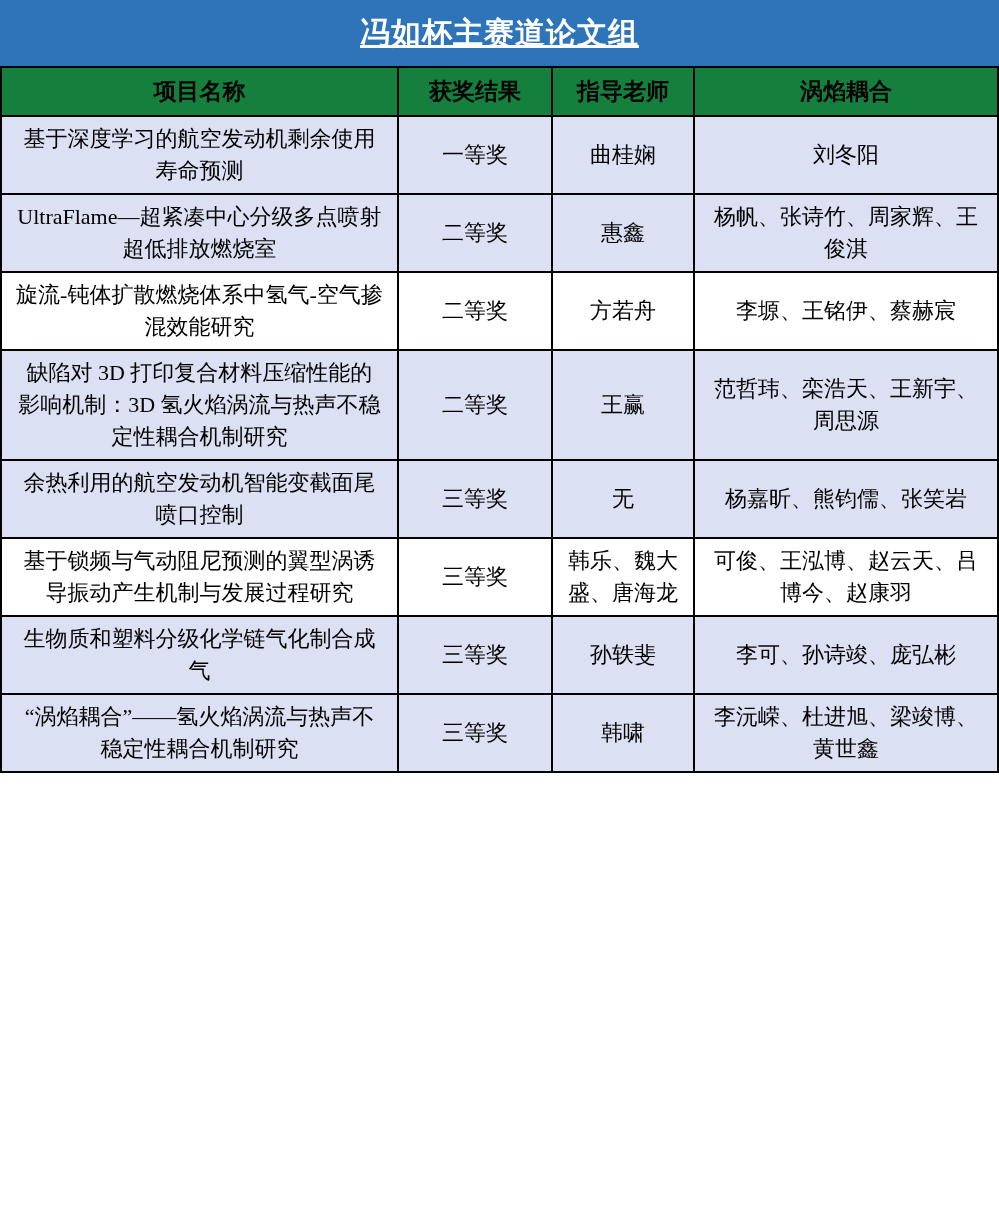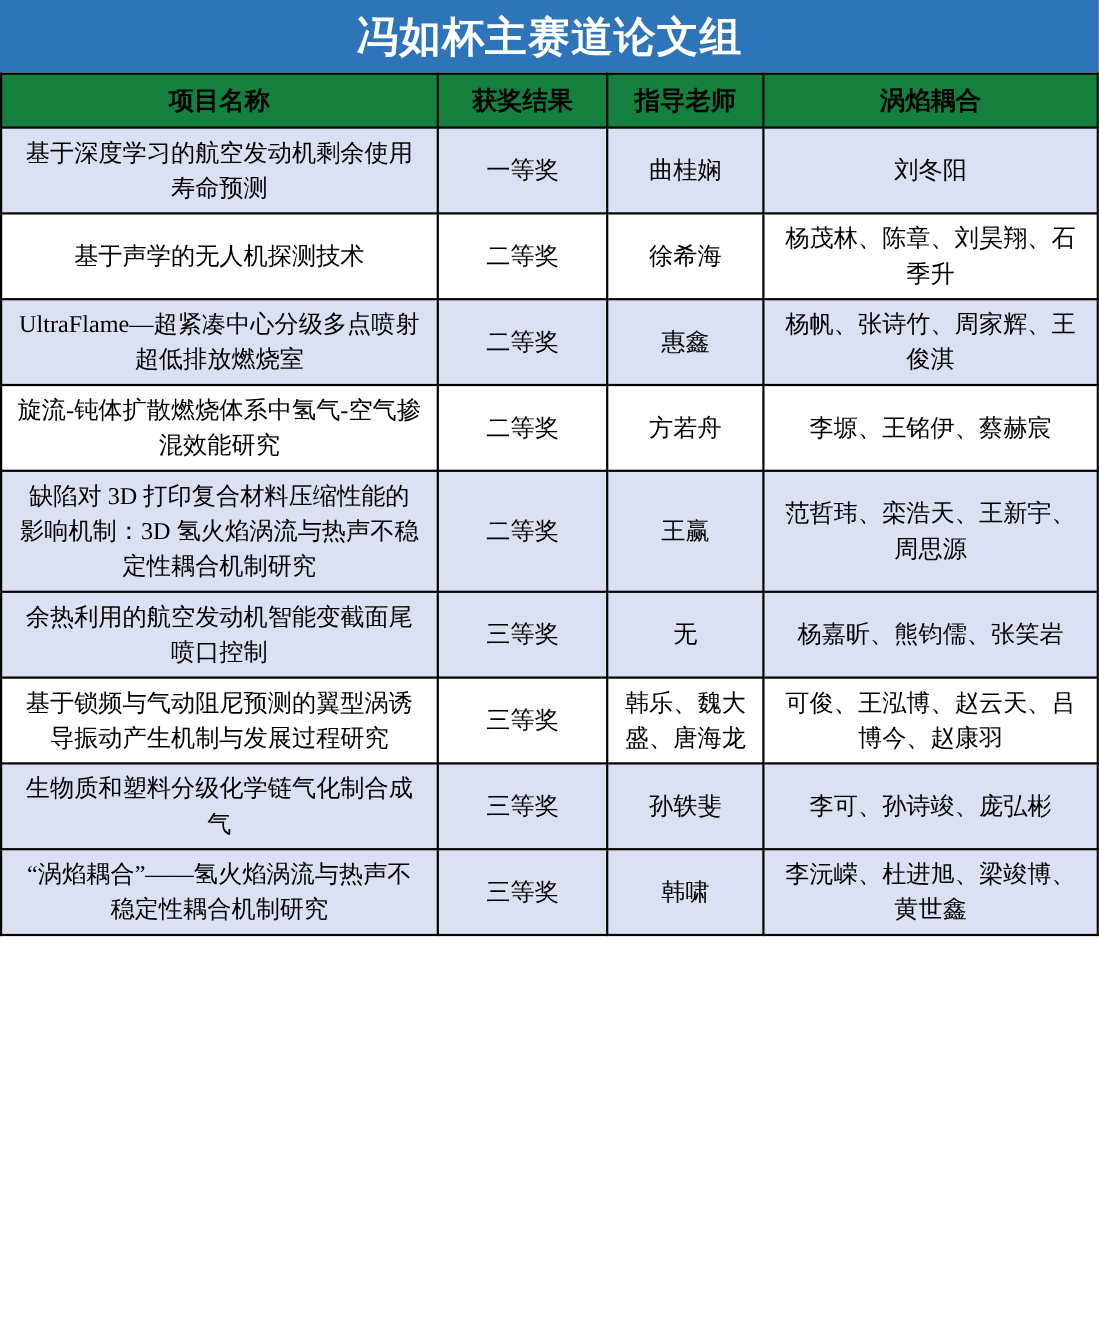--- a/index.html
+++ b/index.html
@@ -20,22 +20,23 @@
     height: 66px;
     background: #2E74B9;
     display: flex;
     align-items: center;
     justify-content: center;
   }
   .banner-title {
     color: #FFFFFF;
     font-family: "Liberation Sans", "DejaVu Sans", sans-serif;
     font-weight: bold;
-    font-size: 38px;
+    font-size: 30px;
     letter-spacing: 1px;
+    text-decoration: underline;
   }
   table.results {
     width: 100%;
     border-collapse: collapse;
     table-layout: fixed;
   }
   table.results th,
   table.results td {
     border: 2px solid #000000;
     text-align: center;
@@ -86,26 +87,20 @@
         <th>涡焰耦合</th>
       </tr>
     </thead>
     <tbody id="table-body">
         <tr class="shaded">
           <td>基于深度学习的航空发动机剩余使用寿命预测</td>
           <td>一等奖</td>
           <td>曲桂娴</td>
           <td>刘冬阳</td>
         </tr>
-        <tr>
-          <td>基于声学的无人机探测技术</td>
-          <td>二等奖</td>
-          <td>徐希海</td>
-          <td>杨茂林、陈章、刘昊翔、石季升</td>
-        </tr>
         <tr class="shaded">
           <td>UltraFlame—超紧凑中心分级多点喷射超低排放燃烧室</td>
           <td>二等奖</td>
           <td>惠鑫</td>
           <td>杨帆、张诗竹、周家辉、王俊淇</td>
         </tr>
         <tr>
           <td>旋流-钝体扩散燃烧体系中氢气-空气掺混效能研究</td>
           <td>二等奖</td>
           <td>方若舟</td>

